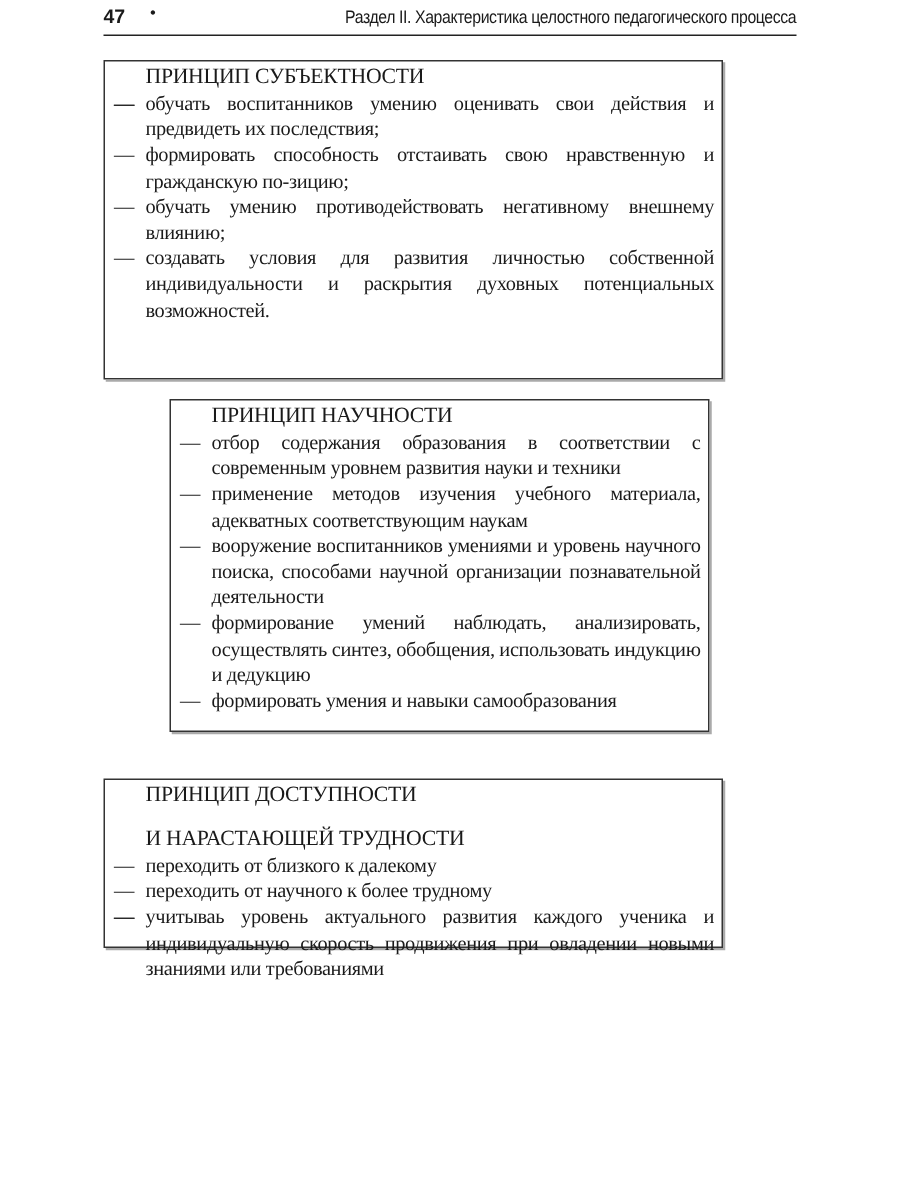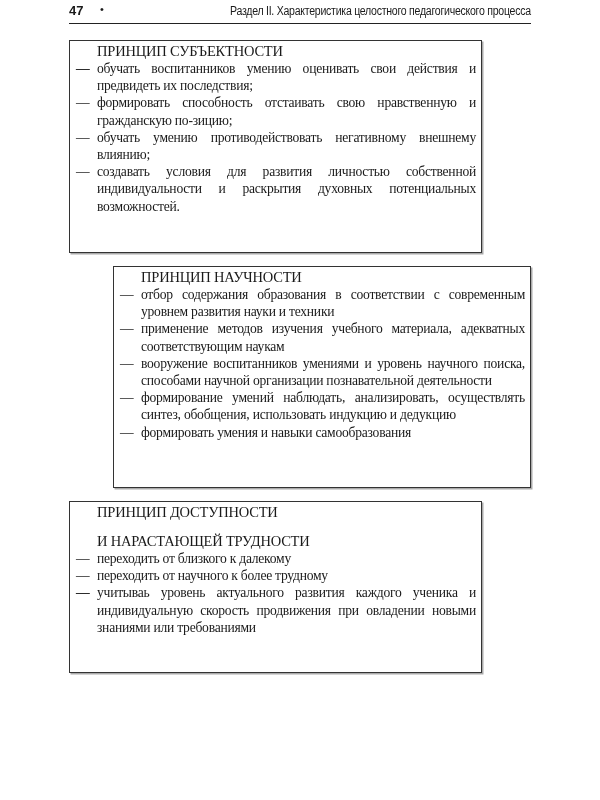--- a/index.html
+++ b/index.html
@@ -3,22 +3,22 @@
 <meta charset="utf-8">
 <style>
   html, body { margin: 0; padding: 0; background: #ffffff; }
   body { width: 600px; height: 800px; position: relative; overflow: hidden; color: #1a1a1a; }
   .header { position: absolute; left: 69px; top: 3px; width: 462px; height: 20px; border-bottom: 1.5px solid #222; }
   .page-num { position: absolute; left: 0; top: 0; font-family: "Liberation Sans", sans-serif; font-weight: bold; font-size: 13px; }
   .bullet-dot { position: absolute; left: 31px; top: 0; font-family: "Liberation Sans", sans-serif; font-size: 11px; }
   .running-title { position: absolute; right: 0; top: 1px; font-family: "Liberation Sans", sans-serif; font-size: 12px; letter-spacing: -0.3px; transform: scaleX(0.88); transform-origin: right top; white-space: nowrap; }
   .box { position: absolute; border: 1.5px solid #333; box-shadow: 1.5px 1.5px 0 #aaa; box-sizing: border-box; font-family: "Liberation Serif", serif; font-size: 13.6px; line-height: 17.2px; }
   #box1 { left: 69px; top: 40px; width: 413px; height: 213px; }
-  #box2 { left: 113px; top: 266px; width: 418px; height: 222px; }
-  #box3 { left: 69px; top: 501px; width: 413px; height: 172px; }
+  #box2 { left: 113px; top: 266px; width: 360px; height: 222px; }
+  #box3 { left: 69px; top: 519px; width: 413px; height: 113px; }
   .title { font-weight: normal; font-size: 14.5px; margin: 2px 0 0 27px; line-height: 17px; letter-spacing: -0.2px; }
   ul { list-style: none; margin: 0; padding: 0; }
   li { position: relative; padding-left: 27px; padding-right: 5px; text-align: justify; letter-spacing: -0.25px; }
   .dash { position: absolute; left: 6px; top: 0; }
 </style>
 </head>
 <body>
 
 <div class="header">
   <span class="page-num">47</span>

